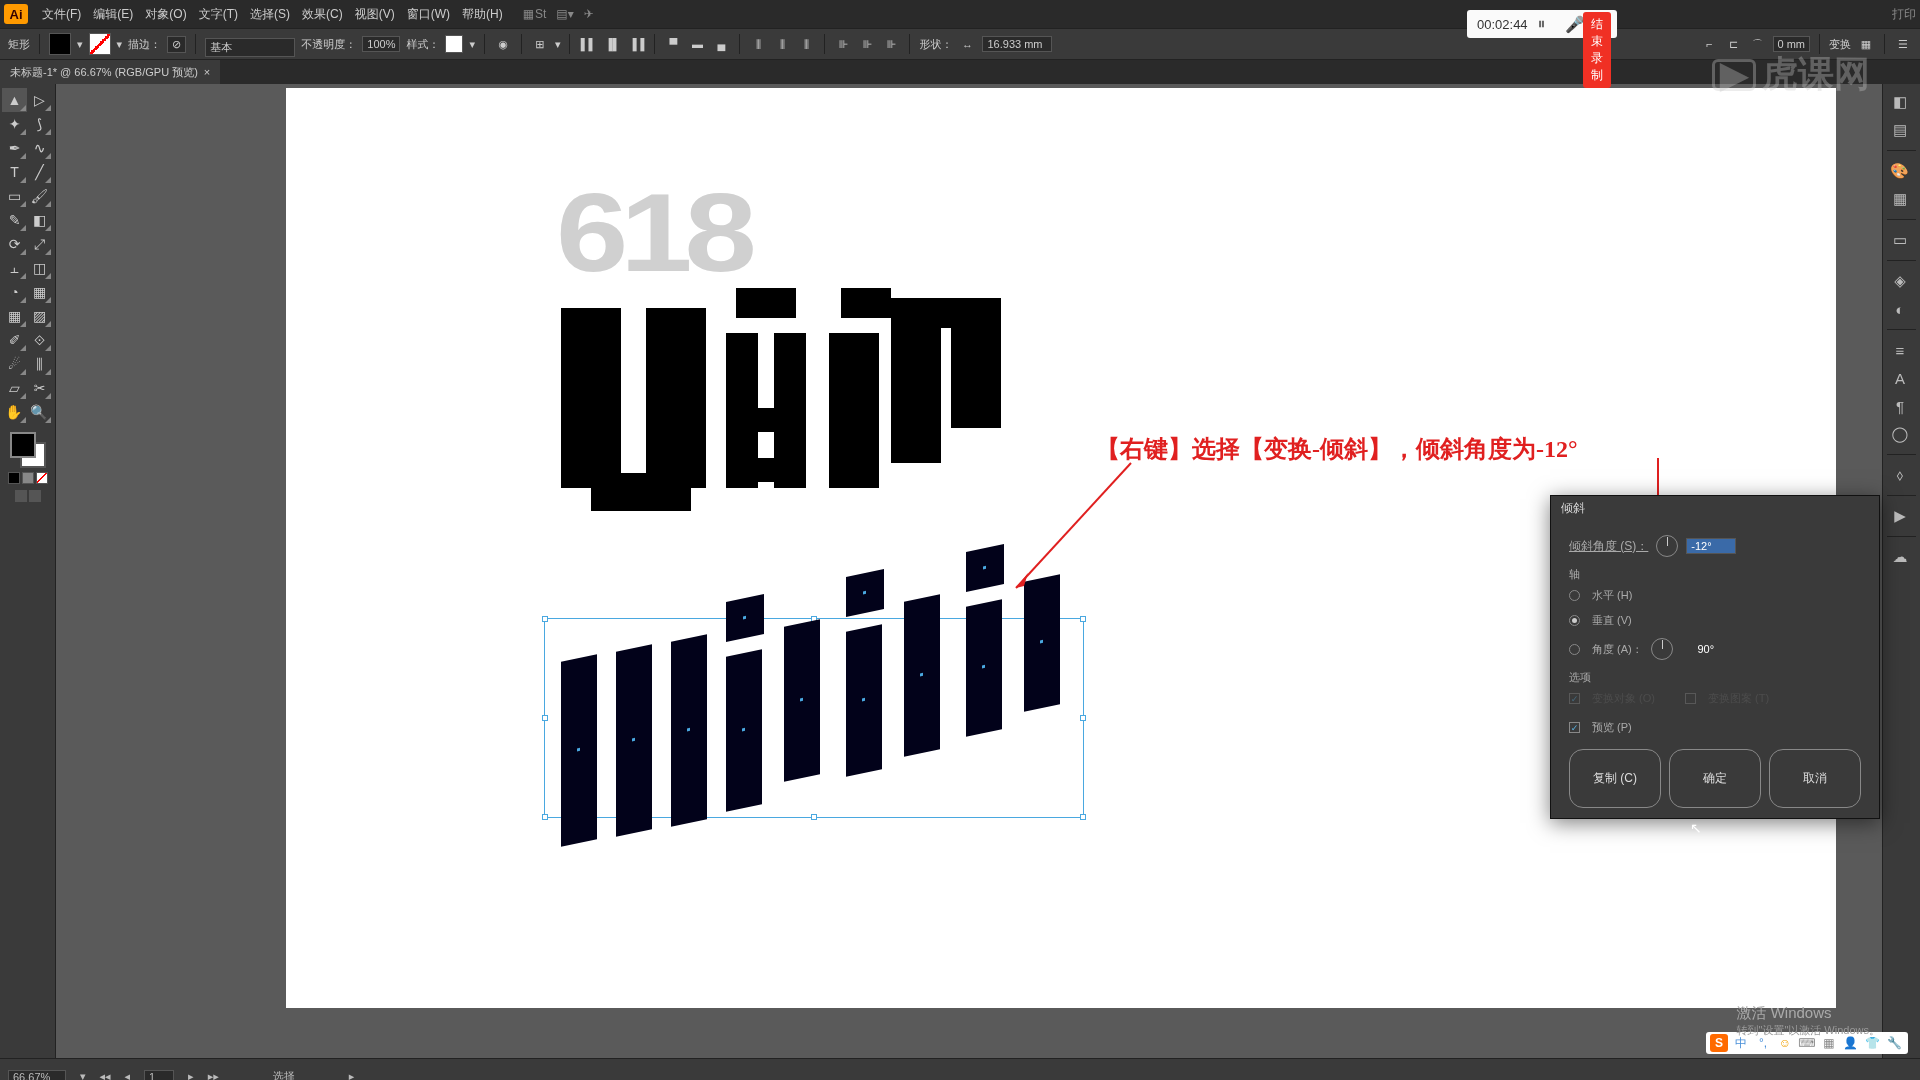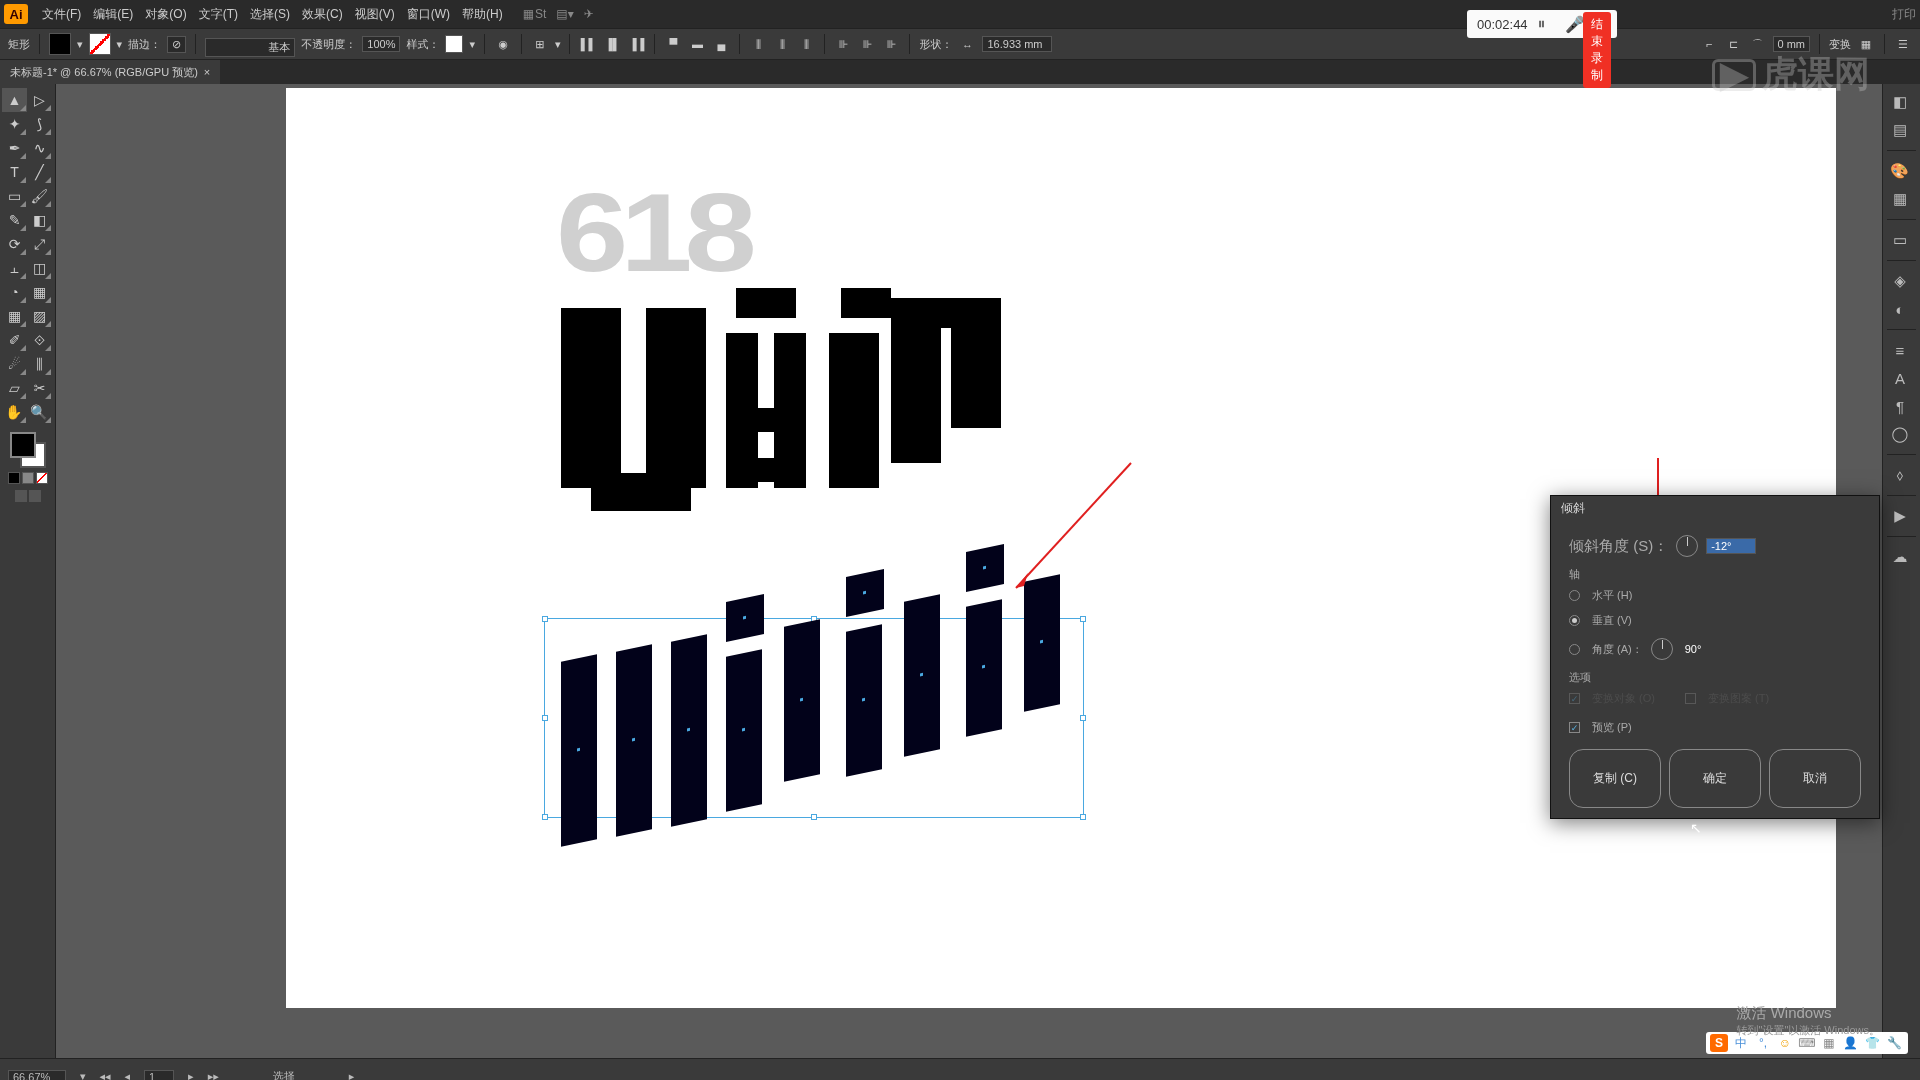--- a/index.html
+++ b/index.html
@@ -55,21 +55,21 @@
 
 .right-strip { width: 38px; background: #3a3a3a; border-left: 1px solid #222; padding-top: 4px; }
 .right-strip .ricon { width: 34px; height: 28px; display: flex; align-items: center; justify-content: center; color: #bbb; cursor: pointer; font-size: 15px; }
 .right-strip .dsep { height: 1px; background: #222; margin: 6px 4px; }
 
 
 .dialog { position: absolute; top: 495px; left: 1550px; width: 330px; background: #3a3a3a; color: #ccc; font-size: 12px; border: 1px solid #111; box-shadow: 0 4px 20px rgba(0,0,0,0.5); }
 .dialog-title { padding: 4px 10px; font-size: 12px; color: #ddd; }
 .dialog-body { padding: 14px 18px 10px; }
 .dlg-row { display: flex; align-items: center; margin-bottom: 10px; gap: 8px; font-size: 11px; color: #aaa; }
-.dlg-label { color: #aaa; font-size: 15px; }
+.dlg-label { color: #aaa; font-size: 12px; text-decoration: underline; }
 .angle-dial { width: 22px; height: 22px; border: 1px solid #888; border-radius: 50%; position: relative; }
 .angle-dial::after { content: ''; position: absolute; width: 1px; height: 9px; background: #ccc; left: 50%; top: 1px; transform-origin: bottom; }
 .dlg-input { background: #2a2a2a; border: 1px solid #555; color: #fff; font-size: 11px; padding: 1px 4px; width: 50px; }
 .dlg-input.selected { background: #3a6aa8; }
 .radio { width: 11px; height: 11px; border: 1px solid #888; border-radius: 50%; display: inline-flex; align-items: center; justify-content: center; margin-right: 4px; }
 .radio.checked::after { content: ''; width: 5px; height: 5px; background: #ccc; border-radius: 50%; }
 .checkbox { width: 11px; height: 11px; border: 1px solid #888; display: inline-flex; align-items: center; justify-content: center; margin-right: 4px; }
 .checkbox.checked::after { content: '✓'; font-size: 9px; color: #5ab0e0; }
 .dlg-section { font-size: 11px; color: #aaa; margin: 8px 0 6px; }
 .dlg-buttons { display: flex; gap: 8px; margin-top: 14px; }
@@ -122,21 +122,21 @@
 <div class="controlbar">
   <span>矩形</span>
   <div class="sep"></div>
   <div class="swatch" style="background:#000"></div>
   <span>▾</span>
   <div class="swatch" style="background:linear-gradient(135deg,#fff 45%,#f00 45%,#f00 55%,#fff 55%)"></div>
   <span>▾</span>
   <span>描边：</span>
   <span class="dropdown">⊘</span>
   <div class="sep"></div>
-  <span class="dropdown" style="min-width:90px; text-align:right;margin-top:7px;">基本</span>
+  <span class="dropdown" style="min-width:90px; margin-top:7px;">基本</span>
   <span>不透明度：</span>
   <span class="dropdown">100%</span>
   <span>样式：</span>
   <div class="swatch" style="background:#fff; width:18px; height:18px;"></div>
   <span>▾</span>
   <div class="sep"></div>
   <span class="icon-btn">◉</span>
   <div class="sep"></div>
   <span class="icon-btn">⊞</span>
   <span>▾</span>
@@ -318,20 +318,21 @@
             <span class="dot" style="top:18px;left:17px;"></span>
           </div>
         <div style="left:420px; top:65px; width:36px; height:130px; transform:skewY(-12deg);">
             <span class="dot" style="top:62px;left:16px;"></span>
           </div>
         <div style="left:478px; top:40px; width:36px; height:130px; transform:skewY(-12deg);">
             <span class="dot" style="top:62px;left:16px;"></span>
           </div>
       </div>
 
+      <div class="annotation" style="top:345px; left:810px;">【右键】选择【变换-倾斜】，倾斜角度为-12°</div>
 
       <svg style="position:absolute; top:370px; left:720px; width:130px; height:140px;">
         <line x1="125" y1="5" x2="10" y2="130" stroke="#e02020" stroke-width="2"></line>
         <polygon points="10,130 22,115 18,128" fill="#e02020"></polygon>
       </svg>
 
       <svg style="position:absolute; top:370px; left:1362px; width:20px; height:150px; overflow:visible;">
         <line x1="10" y1="0" x2="10" y2="140" stroke="#e02020" stroke-width="2"></line>
         <polygon points="10,145 4,130 16,130" fill="#e02020"></polygon>
       </svg>
@@ -389,21 +390,21 @@
       <span>水平 (H)</span>
     </div>
     <div class="dlg-row">
       <span class="radio checked"></span>
       <span>垂直 (V)</span>
     </div>
     <div class="dlg-row">
       <span class="radio"></span>
       <span>角度 (A)：</span>
       <span class="angle-dial"></span>
-      <span class="dlg-input" style="background:transparent;border:none;">90°</span>
+      <span class="dlg-input" style="background:transparent;border:none;text-align:center;">90°</span>
     </div>
     <div class="dlg-section">选项</div>
     <div class="dlg-row" style="color:#666;">
       <span class="checkbox checked" style="opacity:0.4;"></span>
       <span style="opacity:0.4;">变换对象 (O)</span>
       <span style="width:14px;"></span>
       <span class="checkbox" style="opacity:0.4;"></span>
       <span style="opacity:0.4;">变换图案 (T)</span>
     </div>
     <div class="dlg-row" style="margin-top:14px;">

